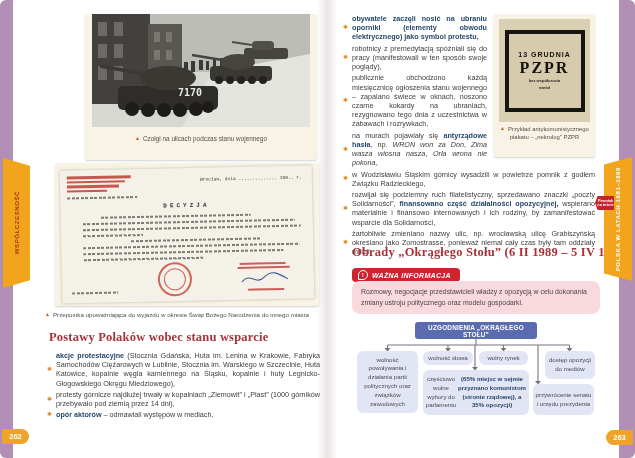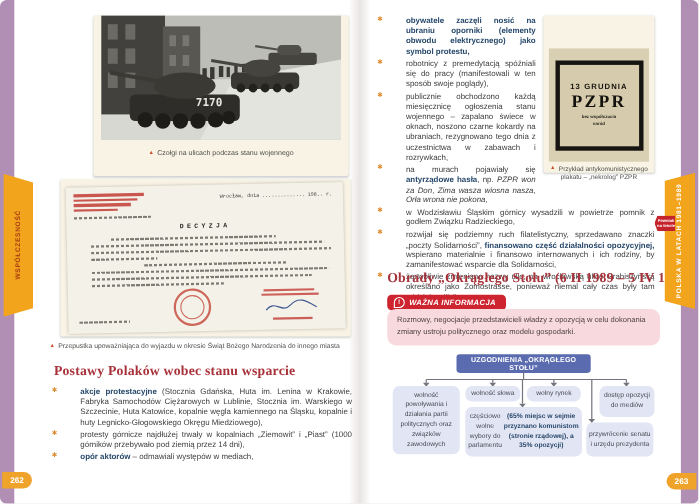--- a/index.html
+++ b/index.html
@@ -26,30 +26,30 @@
   .pagenum.pl{left:2px;top:429px;border-radius:0 9px 9px 0;}
   .pagenum.pr{left:606px;top:430px;border-radius:9px 0 0 9px;}
   
   .frame{position:absolute;background:#f8f3e4;border-radius:2px;box-shadow:0 1px 2px rgba(0,0,0,.18);box-sizing:border-box;}
   .cap{font-size:6.4px;color:#4f4f4c;line-height:1.25;}
   .tri{color:#cf4f2b;font-size:5px;margin-right:3px;vertical-align:1px;}
   
   .h2{position:absolute;font-family:"Liberation Serif",serif;font-weight:700;color:#a8323a;font-size:12.5px;letter-spacing:.2px;}
   
   .bullets{position:absolute;}
-  .bullet{display:flex;gap:21px;margin-bottom:2px;}
+  .bullet{display:flex;gap:4px;margin-bottom:2px;align-items:center;}
   .mark{color:#dd8a2e;font-size:6px;line-height:1.5;flex:0 0 auto;}
   .btext{font-size:7.2px;line-height:1.28;color:#3c3c3c;text-align:justify;}
   .b{font-weight:700;color:#27486b;}
   .i{font-style:italic;}
   
   #right-flow{position:absolute;left:343px;top:14px;width:252px;}
   #poster-frame{float:right;width:101px;height:143px;margin:0 0 4px 7px;background:#f8f3e4;border-radius:2px;
     box-shadow:0 1px 2px rgba(0,0,0,.18);box-sizing:border-box;padding:5px 5px 2px;}
-  .poster-art{width:91px;height:103px;background:#d9cfb2;display:flex;align-items:center;justify-content:center;margin-top:25px;}
+  .poster-art{width:91px;height:103px;background:#d9cfb2;display:flex;align-items:center;justify-content:center;}
   .poster-black{width:72px;height:74px;border:4px solid #171511;background:#d6cbac;display:flex;flex-direction:column;
     align-items:center;justify-content:center;gap:2px;}
   .poster-l1{font-size:7px;font-weight:700;letter-spacing:1px;color:#14120e;}
   .poster-l2{font-family:"Liberation Serif",serif;font-size:16px;font-weight:700;letter-spacing:2px;color:#14120e;line-height:1;}
   .poster-s{font-size:4px;font-weight:700;color:#2a2620;line-height:1.3;text-align:center;}
   .poster-cap{margin-top:3px;text-align:center;font-size:5.9px;color:#4f4f4c;line-height:1.3;}
   
   .warnlabel{position:absolute;left:352px;top:268px;background:#cd2430;color:#fff;font-style:italic;font-weight:700;
     font-size:7px;border-radius:4px;display:inline-flex;align-items:center;gap:4px;padding:2px 9px 2px 6px;letter-spacing:.3px;}
   .wicon{width:8px;height:8px;border:1px solid #fff;border-radius:50% 50% 50% 0;font-size:6px;font-style:normal;
@@ -220,21 +220,21 @@
         <div class="bullet">
           <span class="mark">✱</span>
           <span class="btext"><span>robotnicy z premedytacją spóźniali się do pracy (manifestowali w ten sposób swoje poglądy),</span></span>
         </div>
         <div class="bullet">
           <span class="mark">✱</span>
           <span class="btext"><span>publicznie obchodzono każdą miesięcznicę ogłoszenia stanu wojennego – zapalano świece w oknach, noszono czarne kokardy na ubraniach, rezygnowano tego dnia z uczestnictwa w zabawach i rozrywkach,</span></span>
         </div>
         <div class="bullet">
           <span class="mark">✱</span>
-          <span class="btext"><span>na murach pojawiały się </span><span class="b">antyrządowe hasła</span><span>, np. </span><span class="i">PZPR won za Don</span><span>, </span><span class="i">Zima wasza wiosna nasza</span><span>, </span><span class="i">Orła wrona nie pokona</span><span>,</span></span>
+          <span class="btext"><span>na murach pojawiały się </span><span class="b">antyrządowe hasła</span><span>, np. </span><span class="i">WRON won za Don</span><span>, </span><span class="i">Zima wasza wiosna nasza</span><span>, </span><span class="i">Orła wrona nie pokona</span><span>,</span></span>
         </div>
         <div class="bullet">
           <span class="mark">✱</span>
           <span class="btext"><span>w Wodzisławiu Śląskim górnicy wysadzili w powietrze pomnik z godłem Związku Radzieckiego,</span></span>
         </div>
         <div class="bullet">
           <span class="mark">✱</span>
           <span class="btext"><span>rozwijał się podziemny ruch filatelistyczny, sprzedawano znaczki „poczty Solidarności”, </span><span class="b">finansowano część działalności opozycyjnej,</span><span> wspierano materialnie i finansowo internowanych i ich rodziny, by zamanifestować wsparcie dla Solidarności,</span></span>
         </div>
         <div class="bullet">

